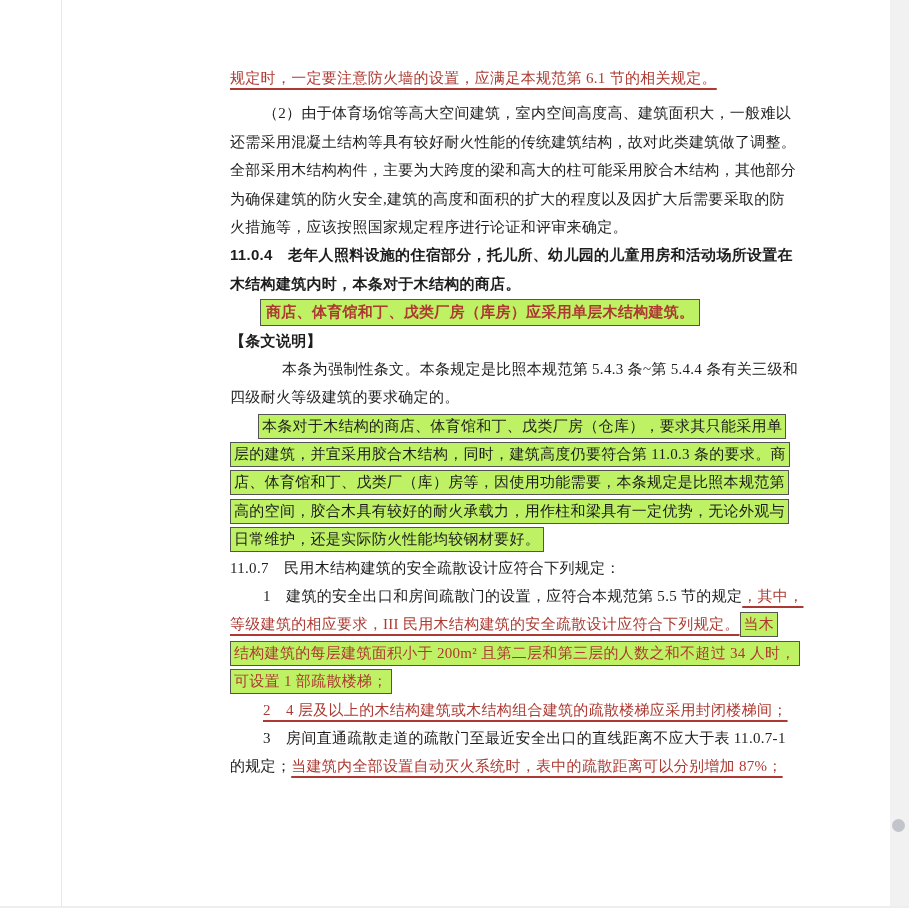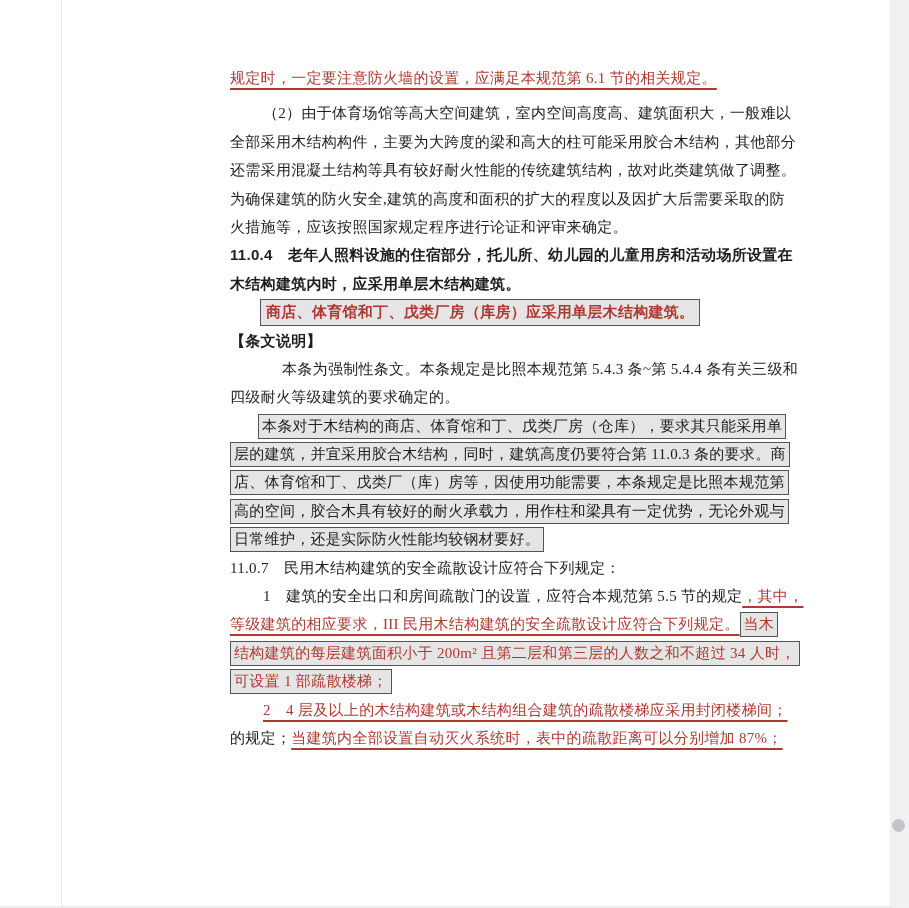--- a/index.html
+++ b/index.html
@@ -31,42 +31,42 @@
   }
   .line{white-space:nowrap;height:28.4px;}
   .red{color:var(--accent-red,#ad3a32);}
   .u{text-decoration:underline;text-decoration-thickness:1.5px;text-underline-offset:5px;
      text-decoration-color:var(--accent-red,#ad3a32);}
   .b{font-weight:bold;}
   .sans{font-family:Liberation Sans, sans-serif;font-weight:bold;}
   .box{
     display:inline-block;border:1.5px solid #545454;
     padding:0 3px;line-height:23px;vertical-align:baseline;
-    background:#e5e5e5;
+    background:#bef264;
   }
   .banner{padding:1px 5px;}
 </style>
 </head>
 <body>
 
 <div class="page">
   <div class="content">
       <div class="block" style="margin-bottom: 7px;">
         <div class="line"><span class="red u">规定时，一定要注意防火墙的设置，应满足本规范第 6.1 节的相关规定。</span></div>
       </div>
       <div class="block">
         <div class="line" style="padding-left: 33px;"><span>（2）由于体育场馆等高大空间建筑，室内空间高度高、建筑面积大，一般难以</span></div>
+        <div class="line"><span>还需采用混凝土结构等具有较好耐火性能的传统建筑结构，故对此类建筑做了调整。</span></div>
         <div class="line"><span>全部采用木结构构件，主要为大跨度的梁和高大的柱可能采用胶合木结构，其他部分</span></div>
-        <div class="line"><span>还需采用混凝土结构等具有较好耐火性能的传统建筑结构，故对此类建筑做了调整。</span></div>
         <div class="line"><span>为确保建筑的防火安全,建筑的高度和面积的扩大的程度以及因扩大后需要采取的防</span></div>
         <div class="line"><span>火措施等，应该按照国家规定程序进行论证和评审来确定。</span></div>
       </div>
       <div class="block">
         <div class="line sans"><span>11.0.4　老年人照料设施的住宿部分，托儿所、幼儿园的儿童用房和活动场所设置在</span></div>
-        <div class="line sans"><span>木结构建筑内时，应采用单层木结构建筑。</span></div>
+        <div class="line sans"><span>木结构建筑内时，本条对于木结构的商店。</span></div>
       </div>
       <div class="block">
         <div class="line" style="padding-left: 30px;"><span class="box banner red b">商店、体育馆和丁、戊类厂房（库房）应采用单层木结构建筑。</span></div>
       </div>
       <div class="block">
         <div class="line sans"><span>【条文说明】</span></div>
       </div>
       <div class="block">
         <div class="line" style="padding-left: 52px;"><span>本条为强制性条文。本条规定是比照本规范第 5.4.3 条~第 5.4.4 条有关三级和</span></div>
         <div class="line"><span>四级耐火等级建筑的要求确定的。</span></div>
@@ -84,20 +84,21 @@
       <div class="block">
         <div class="line" style="padding-left: 33px;"><span>1　建筑的安全出口和房间疏散门的设置，应符合本规范第 5.5 节的规定</span><span class="red u">，其中，</span></div>
         <div class="line"><span class="red u">等级建筑的相应要求，III 民用木结构建筑的安全疏散设计应符合下列规定。</span><span class="box red">当木</span></div>
         <div class="line"><span class="box red">结构建筑的每层建筑面积小于 200m² 且第二层和第三层的人数之和不超过 34 人时，</span></div>
         <div class="line"><span class="box red">可设置 1 部疏散楼梯；</span></div>
       </div>
       <div class="block">
         <div class="line" style="padding-left: 33px;"><span class="red u">2　4 层及以上的木结构建筑或木结构组合建筑的疏散楼梯应采用封闭楼梯间；</span></div>
       </div>
       <div class="block">
+        <div class="line" style="padding-left: 33px;"><span>3　房间直通疏散走道的疏散门至最近安全出口的直线距离不应大于表  11.0.7-1</span></div>
         <div class="line"><span>的规定；</span><span class="red u">当建筑内全部设置自动灭火系统时，表中的疏散距离可以分别增加 87%；</span></div>
       </div>
     </div>
 </div>
 
 <div class="scroll-track"></div>
 <div class="scroll-dot"></div>
 <div class="page-bottom-edge"></div>
 
 </body></html>

